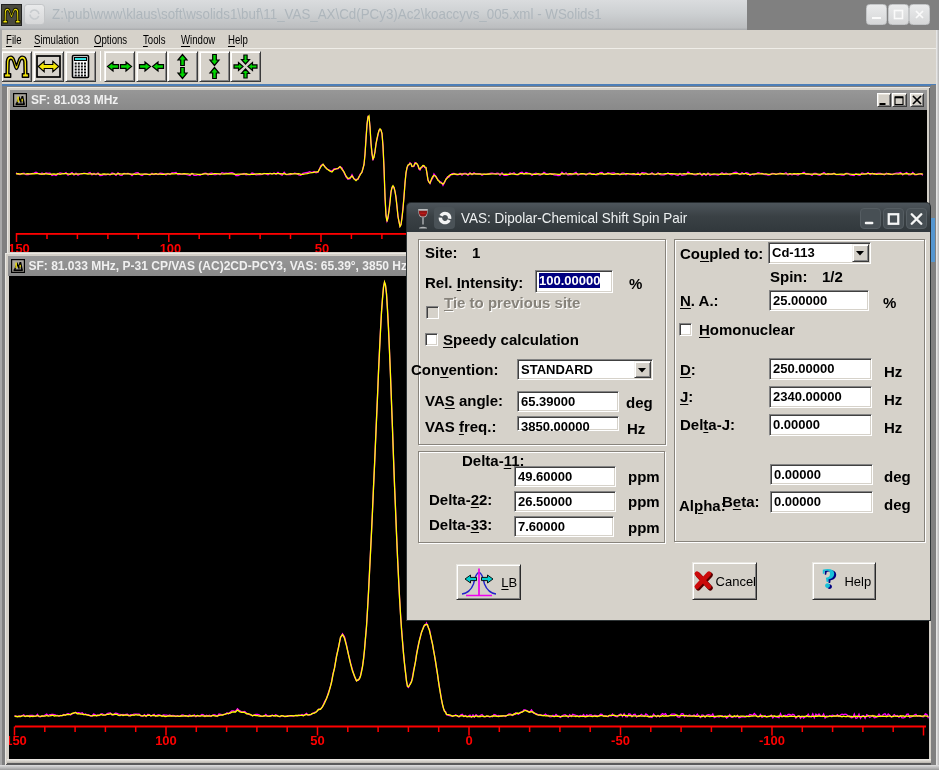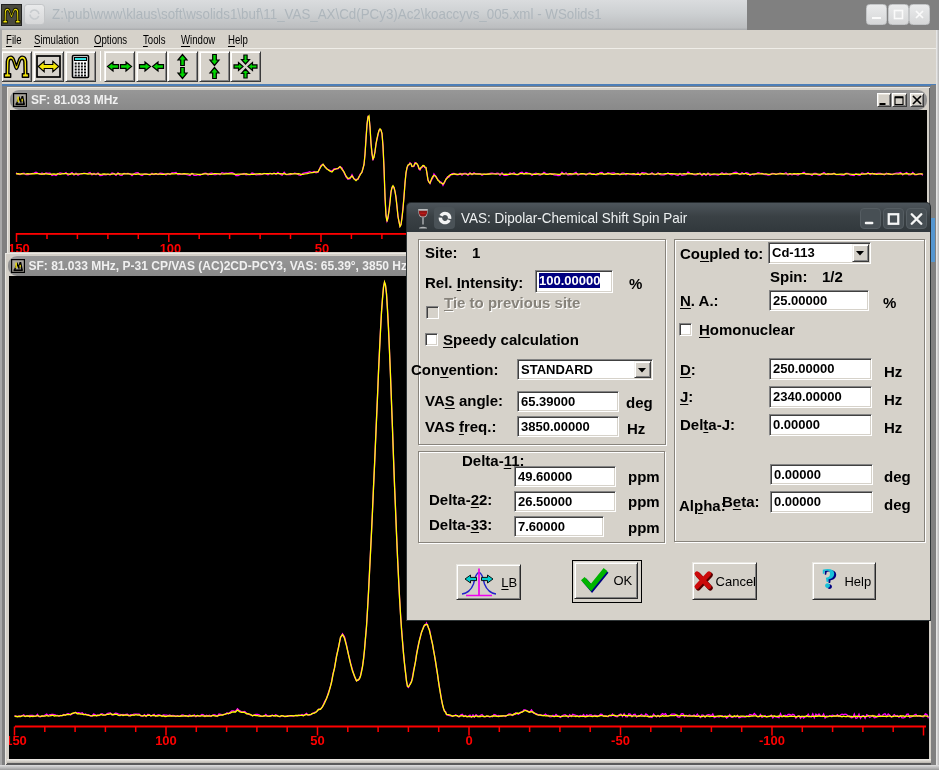--- a/index.html
+++ b/index.html
@@ -6,21 +6,21 @@
 #titlebar{left:0;top:0;width:747px;height:30px;background:linear-gradient(#dadcde,#cdd0d2 45%,#bcbec0 92%,#a8aaac);}
 #titlebar .t{left:52px;top:0;line-height:29px;font-size:14.5px;color:#aeb6bc;white-space:pre;transform:scaleX(0.92);transform-origin:0 50%;}
 .tbbtn{width:21px;height:21px;top:4px;background:linear-gradient(#e9eaeb,#d6d7d8);border:1px solid #c3c5c7;border-radius:3.5px;display:flex;align-items:center;justify-content:center;}
 #menubar{left:0;top:30px;width:939px;height:18px;background:#d6d2ca;font-size:13px;color:#000;}
 #menubar span{position:absolute;top:2px;transform:scaleX(0.74);transform-origin:0 0;}
 #toolbar{left:0;top:48px;width:939px;height:36px;background:#d6d2ca;border-top:1px solid #f0eee8;}
 .tbtn{top:2px;width:31px;height:31px;background:#d6d2ca;border:1px solid;border-color:#f4f2ee #3a3a3a #3a3a3a #f4f2ee;box-shadow:inset 1px 1px 0 #fff,inset -1px -1px 0 #868686;display:flex;align-items:center;justify-content:center;}
 #blueline{left:0;top:83.5px;width:939px;height:2px;background:#4d7fb8;}
 #mdi{left:2px;top:85px;width:933.5px;height:680px;background:#808080;}
 .win{background:#d4d0c8;box-shadow:inset 1px 1px 0 #e9e7e2,inset -1px -1px 0 #606060;}
-.wtitle{background:linear-gradient(#979797,#898989);color:#f0f0f0;font-size:12px;font-weight:bold;border-radius:9px;}
+.wtitle{background:linear-gradient(#979797,#898989);color:#f0f0f0;font-size:12px;font-weight:bold;}
 .wtitle .txt{position:absolute;left:21px;top:3px;white-space:pre;}
 .wbtn{position:absolute;background:#d4d0c8;border:1px solid;border-color:#fff #3c3c3c #3c3c3c #fff;box-shadow:inset 1px 1px 0 #e6e2da,inset -1px -1px 0 #808080;display:flex;align-items:center;justify-content:center;}
 .client{background:#000;}
 svg.spec{position:absolute;left:0;top:0;}
 svg.spec text{font-family:"Liberation Sans",sans-serif;font-size:13px;font-weight:bold;fill:#ff0000;}
 svg.spec line{stroke:#ff0000;stroke-width:1.5;}
 #dlg{left:406px;top:202px;width:525px;height:419px;}
 #dlgtitle{left:0;top:0;width:525px;height:30px;background:linear-gradient(#4d555b,#3a4145 45%,#31383c);border:1px solid #23282b;border-bottom:none;border-radius:5px 5px 0 0;}
 #dlgtitle .t{position:absolute;left:54px;top:0;line-height:29px;font-size:15px;color:#eef1f2;transform:scaleX(0.9);transform-origin:0 50%;}
 .dbtn{position:absolute;top:5px;width:21px;height:21px;background:#474f54;border:1px solid #555d62;border-radius:4px;display:flex;align-items:center;justify-content:center;}
@@ -336,31 +336,31 @@
 
     <div class="a lbl" style="left:4px;top:128.5px;">Con<u>v</u>ention:</div>
     <div class="a inp" style="left:110px;top:127px;width:136px;height:21px;">STANDARD<div class="combobtn" style="height:17px;"><svg width="9" height="6">
             <path d="M0 1 L8 1 L4 5.5 Z" fill="#000"></path>
           </svg></div></div>
 
     <div class="a lbl" style="left:18px;top:159.5px;">VA<u>S</u> angle:</div>
     <div class="a inp" style="left:110px;top:159px;width:102px;height:21px;">65.39000</div>
     <div class="a lbl" style="left:219px;top:161.5px;">deg</div>
     <div class="a lbl" style="left:18px;top:185.5px;">VAS <u>f</u>req.:</div>
-    <div class="a inp" style="left:110px;top:184px;width:102px;height:21px;">3850.00000</div>
+    <div class="a inp" style="left:110px;top:184px;width:102px;height:15px;">3850.00000</div>
     <div class="a lbl" style="left:220px;top:188px;">Hz</div>
 
     <div class="a lbl" style="left:22px;top:220px;margin-left:33px;">Delta-<u>1</u>1:</div>
     <div class="a inp" style="left:107px;top:234px;width:102px;height:21px;">49.60000</div>
     <div class="a lbl" style="left:221px;top:235.5px;">ppm</div>
     <div class="a lbl" style="left:22px;top:258.5px;">Delta-<u>2</u>2:</div>
     <div class="a inp" style="left:107px;top:259px;width:102px;height:21px;">26.50000</div>
     <div class="a lbl" style="left:221px;top:261px;">ppm</div>
     <div class="a lbl" style="left:22px;top:284px;">Delta-<u>3</u>3:</div>
-    <div class="a inp" style="left:107px;top:284px;width:90px;height:21px;">7.60000</div>
+    <div class="a inp" style="left:107px;top:284px;width:100px;height:21px;">7.60000</div>
     <div class="a lbl" style="left:221px;top:287px;">ppm</div>
 
     <div class="a lbl" style="left:273px;top:12.5px;">Co<u>u</u>pled to:</div>
     <div class="a inp" style="left:361px;top:10px;width:103px;height:22px;">Cd-113<div class="combobtn" style="height:18px;"><svg width="9" height="6">
             <path d="M0 1 L8 1 L4 5.5 Z" fill="#000"></path>
           </svg></div></div>
     <div class="a lbl" style="left:363px;top:36px;">Spin:</div>
     <div class="a lbl" style="left:415px;top:36px;">1/2</div>
     <div class="a lbl" style="left:273px;top:59.5px;"><u>N</u>. A.:</div>
     <div class="a inp" style="left:362px;top:58px;width:100px;height:21px;">25.00000</div>
@@ -384,26 +384,20 @@
     <div class="a lbl" style="left:275px;top:261px;margin-left:40px;">B<u>e</u>ta:</div>
     <div class="a inp" style="left:363px;top:259px;width:103px;height:22px;">0.00000</div>
     <div class="a lbl" style="left:477px;top:264px;">deg</div>
 
     <div class="a pbtn" style="left:49px;top:332px;width:65px;height:36px;"><svg width="38" height="32" viewBox="0 0 38 32">
           <path d="M2 28 Q10 27 13.5 18 Q16 6.5 19 6.5 Q22 6.5 24.5 18 Q28 27 36 28" fill="none" stroke="#2222cc" stroke-width="1.4"></path>
           <path d="M19 2.5 L19 29.5 M6 29.5 L32 29.5" stroke="#ee00ee" stroke-width="1.7"></path>
           <path d="M5 13 l5.5,-4 v2.4 h6 v3.2 h-6 v2.4 z" fill="#00cccc" stroke="#000" stroke-width="0.9"></path>
           <path d="M33 13 l-5.5,-4 v2.4 h-6 v3.2 h6 v2.4 z" fill="#00cccc" stroke="#000" stroke-width="0.9"></path>
         </svg>&nbsp;<u>L</u>B</div>
-    <div class="a" style="left:165px;top:328px;width:70px;height:43px;border:1.5px solid #000;">
-        <div class="pbtn" style="position:absolute;left:1px;top:1px;width:64px;height:37px;"><svg width="30" height="28" viewBox="0 0 30 28">
-            <path d="M6 15 L12 22 L25 6" fill="none" stroke="#000080" stroke-width="5" stroke-linecap="square"></path>
-            <path d="M4.5 13.5 L11 20.5 L24 4.5" fill="none" stroke="#00b400" stroke-width="5" stroke-linecap="square"></path>
-          </svg>&nbsp;OK</div>
-      </div>
     <div class="a pbtn" style="left:285px;top:330px;width:65px;height:38px;"><svg width="26" height="26" viewBox="0 0 26 26">
           <path d="M6 6 L20 21 M20 6 L6 21" stroke="#550000" stroke-width="6" stroke-linecap="round"></path>
           <path d="M4.5 4.5 L18.5 19.5 M18.5 4.5 L4.5 19.5" stroke="#cc0a0a" stroke-width="5.4" stroke-linecap="round"></path>
         </svg>Cancel</div>
     <div class="a pbtn" style="left:405px;top:330px;width:64px;height:38px;"><svg width="24" height="30" viewBox="0 0 24 30">
           <text x="13.5" y="23" font-family="Liberation Serif" font-size="30" font-weight="bold" fill="#000080" text-anchor="middle">?</text>
           <text x="11.5" y="21.5" font-family="Liberation Serif" font-size="30" font-weight="bold" fill="#18c0d8" text-anchor="middle">?</text>
         </svg>&nbsp;Help</div>
   </div>
 </div>

